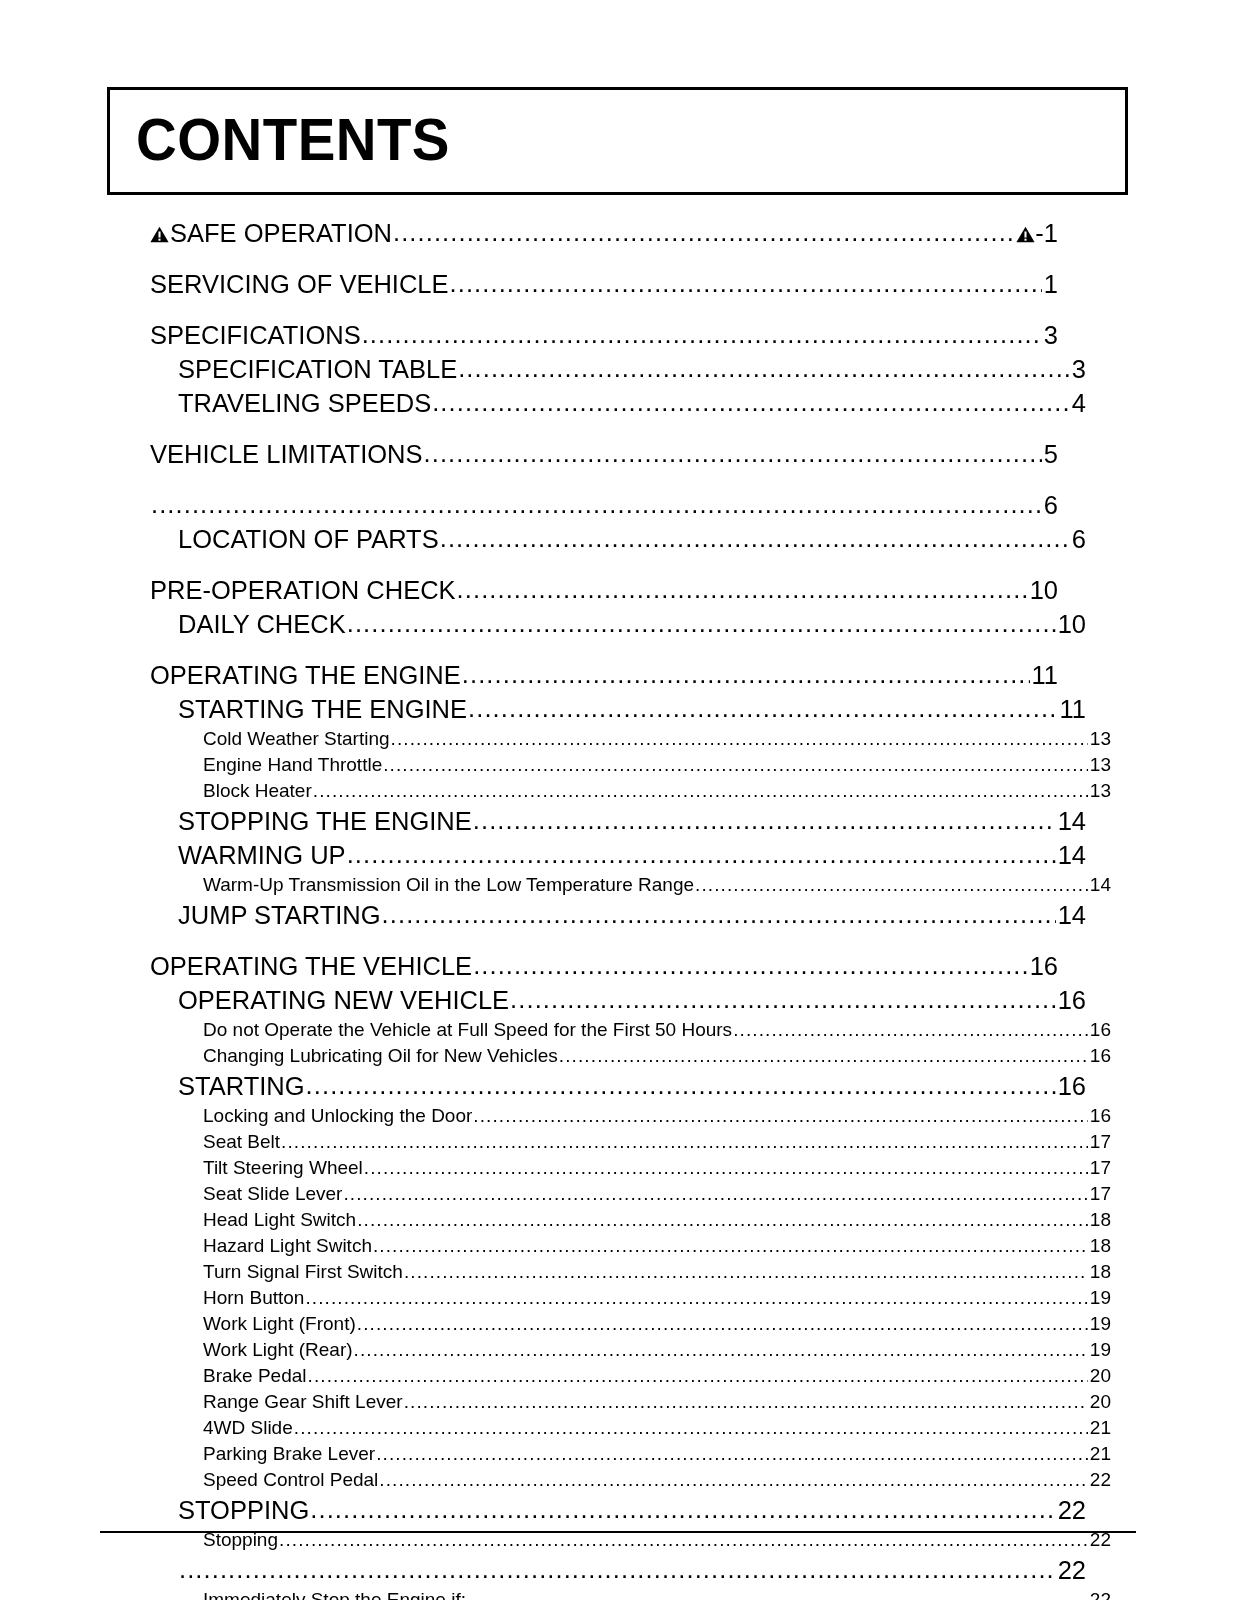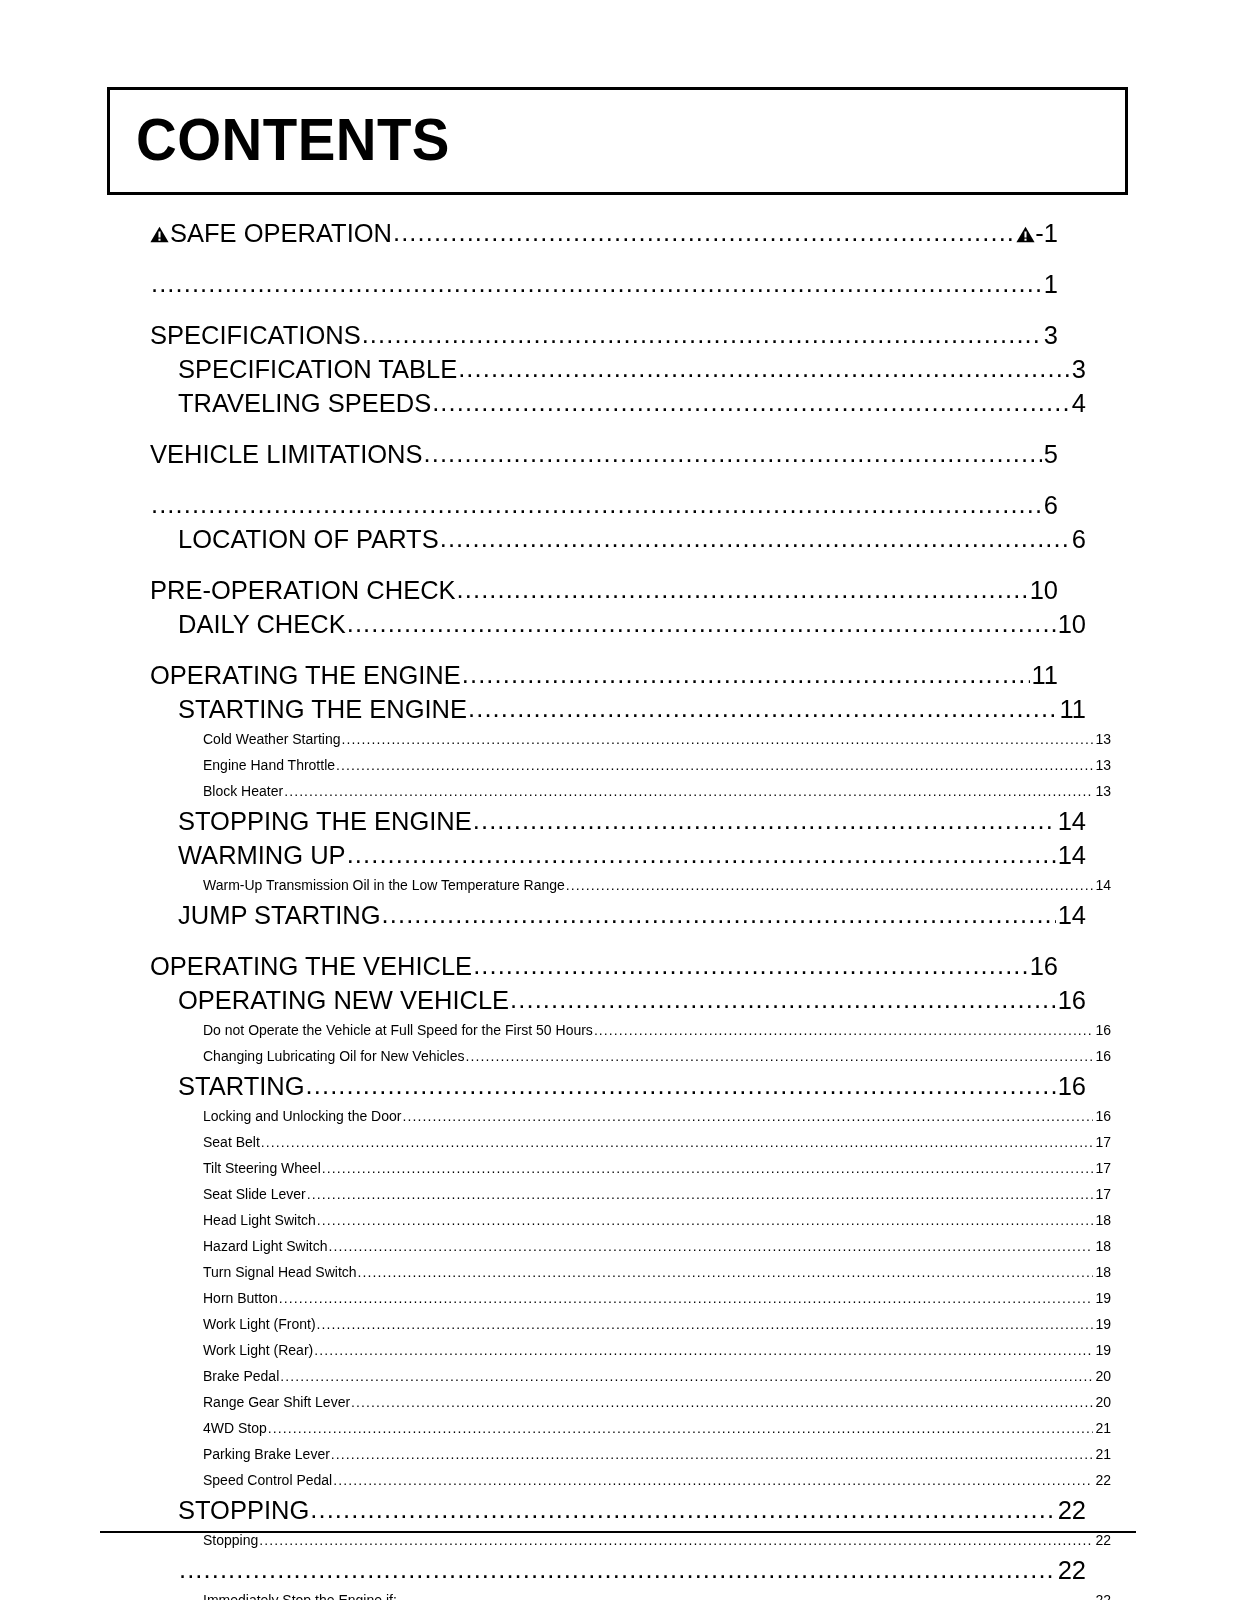--- a/index.html
+++ b/index.html
@@ -96,21 +96,21 @@
   }
   
   .lvl2 {
     font-size: 25.5px;
     line-height: 34px;
     margin-left: 28px;
     height: 34px;
   }
   
   .lvl3 {
-    font-size: 14px;
+    font-size: 19px;
     line-height: 26px;
     margin-left: 53px;
     height: 26px;
   }
 
   .lvl1 .leader, .lvl2 .leader { position: relative; top: -1px; }
 
   
   .group-gap {
     height: 17px;
@@ -161,20 +161,21 @@
             </svg></span><span>SAFE OPERATION</span></span>
         <span class="leader">............................................................................................................................................................................................................................</span>
         <span class="page"><span class="warn-icon"><svg width="19" height="17" viewBox="0 0 22 19" xmlns="http://www.w3.org/2000/svg">
               <polygon points="11,0.5 21.5,18.5 0.5,18.5" fill="#000000"></polygon>
               <rect x="9.8" y="6.0" width="2.4" height="7.0" fill="#ffffff"></rect>
               <rect x="9.8" y="14.3" width="2.4" height="2.4" fill="#ffffff"></rect>
             </svg></span><span>-1</span></span>
       </div>
       <div class="group-gap"></div>
       <div class="entry lvl1">
+        <span class="label"><span>SERVICING OF VEHICLE</span></span>
         <span class="leader">............................................................................................................................................................................................................................</span>
         <span class="page"><span>1</span></span>
       </div>
       <div class="group-gap"></div>
       <div class="entry lvl1">
         <span class="label"><span>SPECIFICATIONS</span></span>
         <span class="leader">............................................................................................................................................................................................................................</span>
         <span class="page"><span>3</span></span>
       </div>
       <div class="entry lvl2">
@@ -310,21 +311,21 @@
         <span class="label"><span>Head Light Switch</span></span>
         <span class="leader">............................................................................................................................................................................................................................</span>
         <span class="page"><span>18</span></span>
       </div>
       <div class="entry lvl3">
         <span class="label"><span>Hazard Light Switch</span></span>
         <span class="leader">............................................................................................................................................................................................................................</span>
         <span class="page"><span>18</span></span>
       </div>
       <div class="entry lvl3">
-        <span class="label"><span>Turn Signal Head Switch</span></span>
+        <span class="label"><span>Turn Signal First Switch</span></span>
         <span class="leader">............................................................................................................................................................................................................................</span>
         <span class="page"><span>18</span></span>
       </div>
       <div class="entry lvl3">
         <span class="label"><span>Horn Button</span></span>
         <span class="leader">............................................................................................................................................................................................................................</span>
         <span class="page"><span>19</span></span>
       </div>
       <div class="entry lvl3">
         <span class="label"><span>Work Light (Front)</span></span>
@@ -340,21 +341,21 @@
         <span class="label"><span>Brake Pedal</span></span>
         <span class="leader">............................................................................................................................................................................................................................</span>
         <span class="page"><span>20</span></span>
       </div>
       <div class="entry lvl3">
         <span class="label"><span>Range Gear Shift Lever</span></span>
         <span class="leader">............................................................................................................................................................................................................................</span>
         <span class="page"><span>20</span></span>
       </div>
       <div class="entry lvl3">
-        <span class="label"><span>4WD Stop</span></span>
+        <span class="label"><span>4WD Slide</span></span>
         <span class="leader">............................................................................................................................................................................................................................</span>
         <span class="page"><span>21</span></span>
       </div>
       <div class="entry lvl3">
         <span class="label"><span>Parking Brake Lever</span></span>
         <span class="leader">............................................................................................................................................................................................................................</span>
         <span class="page"><span>21</span></span>
       </div>
       <div class="entry lvl3">
         <span class="label"><span>Speed Control Pedal</span></span>

